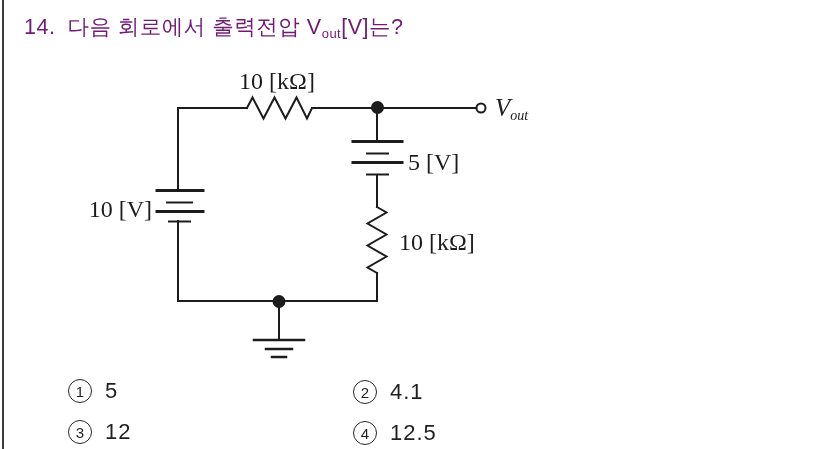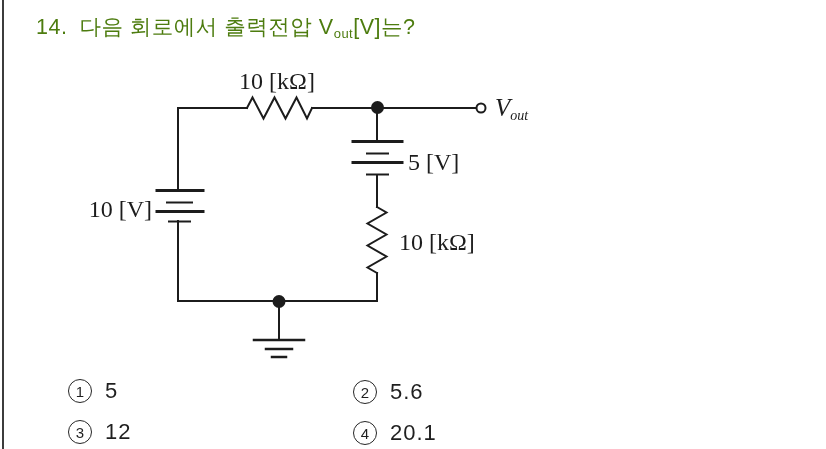--- a/index.html
+++ b/index.html
@@ -4,22 +4,22 @@
 <style>
   html,body{margin:0;padding:0;}
   body{
     width:826px;height:449px;position:relative;background:#ffffff;
     font-family:"Liberation Sans", sans-serif;color:#1c1c1c;overflow:hidden;
   }
   .left-border{
     position:absolute;left:2px;top:0;width:2px;height:449px;background:#3c3c3c;
   }
   .question-title{
-    position:absolute;left:36px;top:13px;font-size:21.5px;line-height:28px;
-    letter-spacing:0.5px;color:#4d7c0f;white-space:nowrap;
+    position:absolute;left:24px;top:13px;font-size:21.5px;line-height:28px;
+    letter-spacing:0.5px;color:#701a75;white-space:nowrap;
   }
   .question-title .qnum{margin-right:12px;}
   .vsub{font-size:13px;vertical-align:-4px;}
   svg text{font-family:"Liberation Serif", serif;fill:#1c1c1c;}
   .choice{
     position:absolute;display:flex;align-items:center;gap:13px;
     font-size:22px;color:#1f1f1f;
   }
   .choice-marker{
     box-sizing:border-box;width:24px;height:24px;border:1.5px solid #262626;
@@ -89,22 +89,22 @@
     <tspan>V</tspan><tspan font-size="14" dy="4">out</tspan>
   </text>
 </svg>
 
 <div class="choice" style="left:68px;top:378px;">
   <span class="choice-marker">1</span>
   <span class="choice-value">5</span>
 </div>
 <div class="choice" style="left:353px;top:379px;">
   <span class="choice-marker">2</span>
-  <span class="choice-value">5.6</span>
+  <span class="choice-value">4.1</span>
 </div>
 <div class="choice" style="left:68px;top:419px;">
   <span class="choice-marker">3</span>
   <span class="choice-value">12</span>
 </div>
 <div class="choice" style="left:353px;top:420px;">
   <span class="choice-marker">4</span>
-  <span class="choice-value">20.1</span>
+  <span class="choice-value">12.5</span>
 </div>
 
 </body></html>

